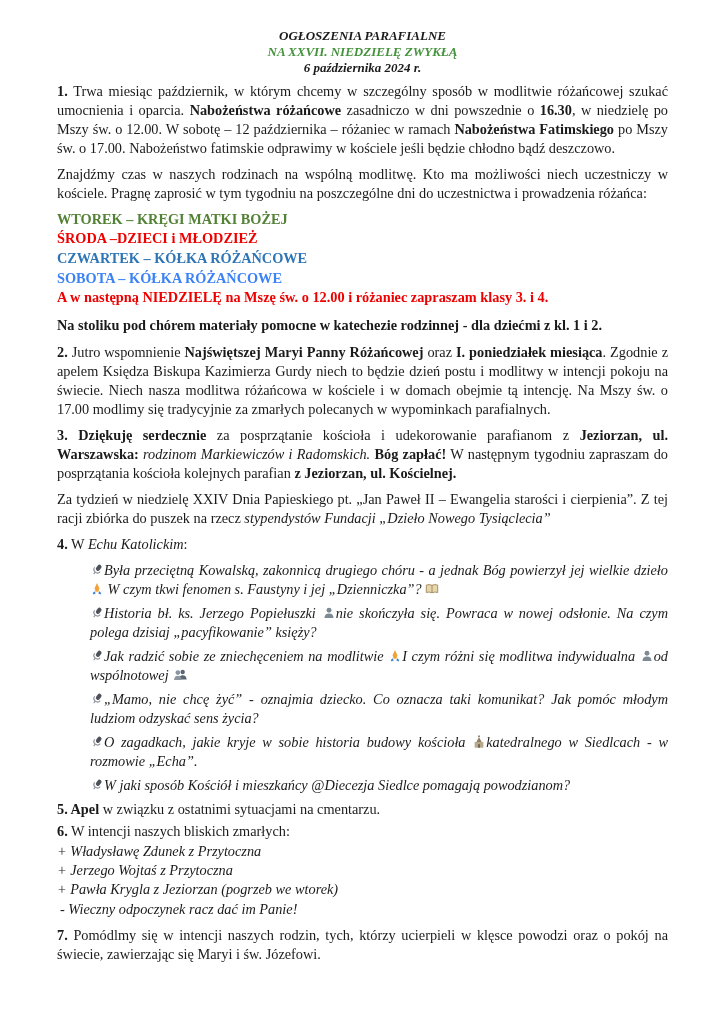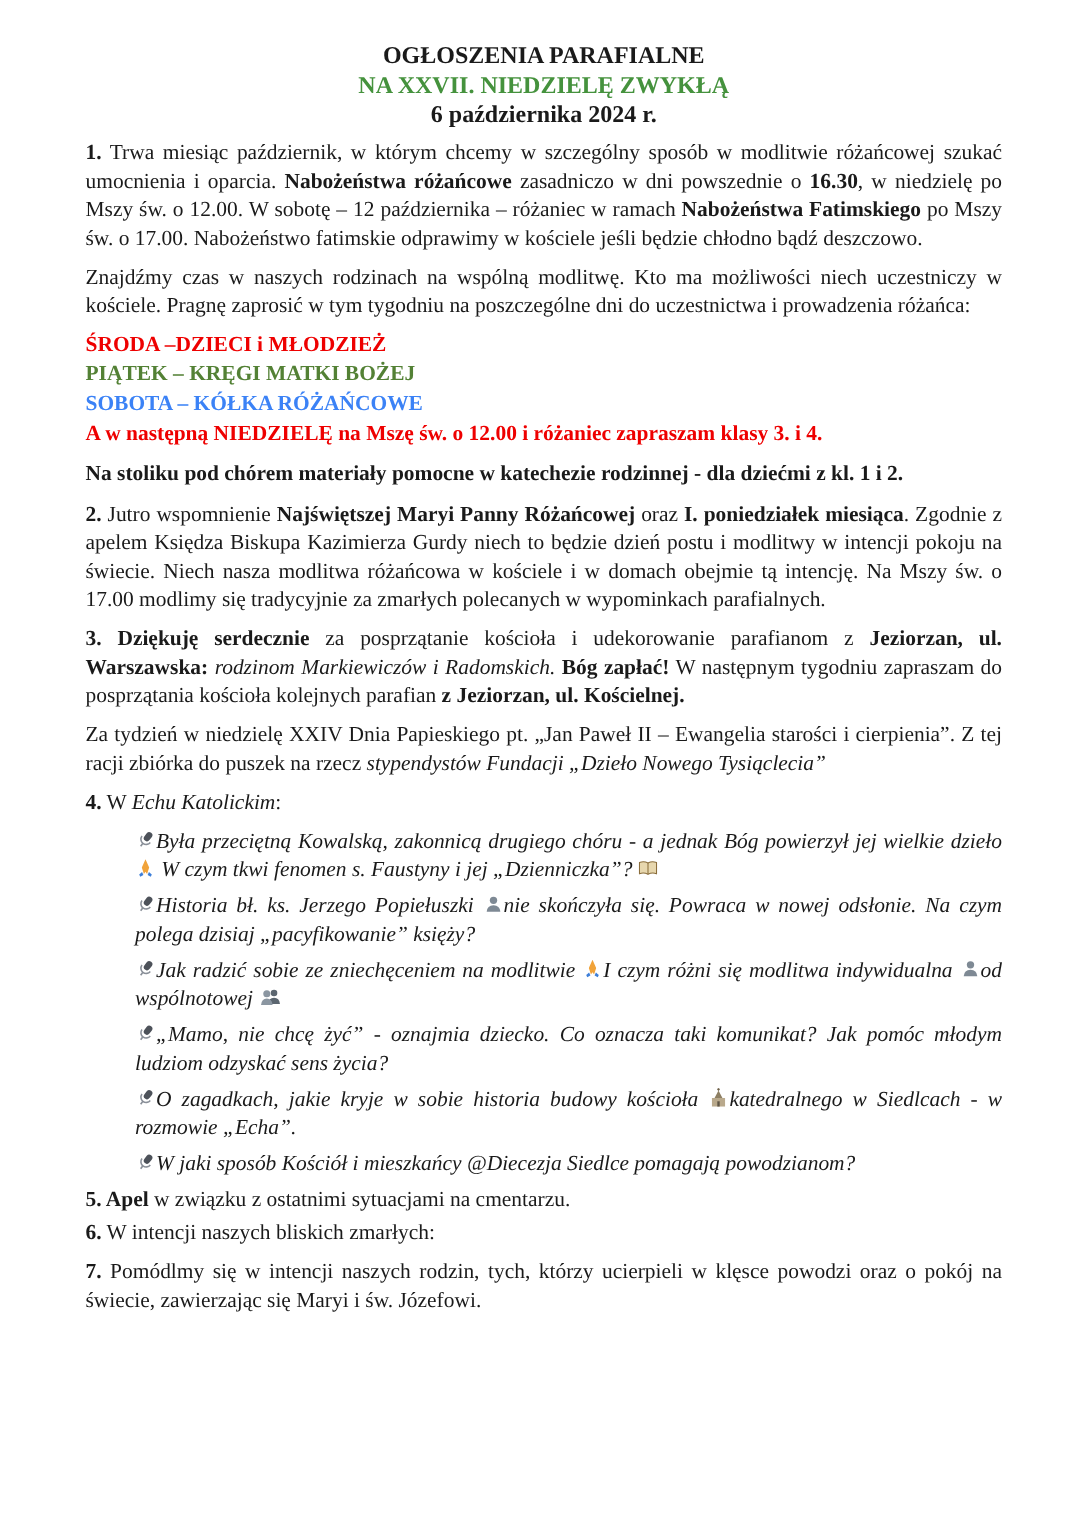--- a/index.html
+++ b/index.html
@@ -4,21 +4,21 @@
 <style>
   html,body{margin:0;padding:0;background:#ffffff;}
   .page{
     width:724px;min-height:1024px;box-sizing:border-box;
     background:#ffffff;color:#1a1a1a;
     padding:28px 56px 10px 57px;
     font-family:"Liberation Serif","DejaVu Serif",serif;
     font-size:14.3px;line-height:1.33;
   }
   .center{text-align:center;}
-  .hdr{font-weight:bold;font-size:16px;line-height:1.22;}
+  .hdr{font-weight:bold;font-size:13px;line-height:1.22;font-style:italic;}
   .para{margin:0 0 7px 0;text-align:justify;font-family:Liberation Serif, serif;}
   .b{font-weight:bold;}
   .i{font-style:italic;}
   .days{margin:1px 0 8px 0;}
   .day{font-weight:bold;line-height:1.38;}
   .note{font-weight:bold;margin:0 0 8px 0;}
   .echo{margin:0 0 4px 0;font-style:italic;}
   .echo p{margin:0 0 5px 0;padding-left:33px;text-align:justify;}
   .memorial div{font-style:italic;line-height:1.34;}
   .ic{display:inline-block;width:14px;height:14px;vertical-align:-2px;}
@@ -34,22 +34,23 @@
     <div class="hdr center">OGŁOSZENIA PARAFIALNE</div>
     <div class="hdr center" style="color:#45923D">NA XXVII. NIEDZIELĘ ZWYKŁĄ</div>
     <div class="hdr center">6 października 2024 r.</div>
   </div>
 
   <p class="para"><span class="b">1.</span><span> Trwa miesiąc październik, w którym chcemy w szczególny sposób w modlitwie różańcowej szukać umocnienia i oparcia. </span><span class="b">Nabożeństwa różańcowe</span><span> zasadniczo w dni powszednie o </span><span class="b">16.30</span><span>, w niedzielę po Mszy św. o 12.00. W sobotę – 12 października – różaniec w ramach </span><span class="b">Nabożeństwa Fatimskiego</span><span> po Mszy św. o 17.00. Nabożeństwo fatimskie odprawimy w kościele jeśli będzie chłodno bądź deszczowo.</span></p>
 
   <p class="para">Znajdźmy czas w naszych rodzinach na wspólną modlitwę. Kto ma możliwości niech uczestniczy w kościele. Pragnę zaprosić w tym tygodniu na poszczególne dni do uczestnictwa i prowadzenia różańca:</p>
 
   <div class="days">
+    <div class="day" style="color:#538135">WTOREK – KRĘGI MATKI BOŻEJ</div>
     <div class="day" style="color:#EE0000">ŚRODA –DZIECI i MŁODZIEŻ</div>
-    <div class="day" style="color:#538135">PIĄTEK – KRĘGI MATKI BOŻEJ</div>
+    <div class="day" style="color:#2E75B6">CZWARTEK – KÓŁKA RÓŻAŃCOWE</div>
     <div class="day" style="color:#3b82f6">SOBOTA – KÓŁKA RÓŻAŃCOWE</div>
     <div class="day" style="color:#EE0000">A w następną NIEDZIELĘ na Mszę św. o 12.00 i różaniec zapraszam klasy 3. i 4.</div>
   </div>
 
   <div class="note">Na stoliku pod chórem materiały pomocne w katechezie rodzinnej - dla dziećmi z kl. 1 i 2.</div>
 
   <p class="para"><span class="b">2.</span><span> Jutro wspomnienie </span><span class="b">Najświętszej Maryi Panny Różańcowej</span><span> oraz </span><span class="b">I. poniedziałek miesiąca</span><span>. Zgodnie z apelem Księdza Biskupa Kazimierza Gurdy niech to będzie dzień postu i modlitwy w intencji pokoju na świecie. Niech nasza modlitwa różańcowa w kościele i w domach obejmie tą intencję. Na Mszy św. o 17.00 modlimy się tradycyjnie za zmarłych polecanych w wypominkach parafialnych.</span></p>
 
   <p class="para"><span class="b">3. Dziękuję serdecznie</span><span> za posprzątanie kościoła i udekorowanie parafianom z </span><span class="b">Jeziorzan, ul. Warszawska:</span><span class="i"> rodzinom Markiewiczów i Radomskich. </span><span class="b">Bóg zapłać!</span><span> W następnym tygodniu zapraszam do posprzątania kościoła kolejnych parafian </span><span class="b">z Jeziorzan, ul. Kościelnej.</span></p>
 
@@ -135,16 +136,22 @@
             <line x1="8" y1="11.2" x2="8" y2="14" stroke="#8a9099" stroke-width="1.3"></line>
           </g>
         </svg><span>W jaki sposób Kościół i mieszkańcy @Diecezja Siedlce pomagają powodzianom?</span></p>
 
   </div>
 
   <p class="para" style="margin-bottom:3px"><span class="b">5. Apel</span><span> w związku z ostatnimi sytuacjami na cmentarzu.</span></p>
 
   <p class="para" style="margin-bottom:1px"><span class="b">6.</span><span> W intencji naszych bliskich zmarłych:</span></p>
 
+  <div class="memorial">
+    <div>+ Władysławę Zdunek z Przytoczna</div>
+    <div>+ Jerzego Wojtaś z Przytoczna</div>
+    <div>+ Pawła Krygla z Jeziorzan (pogrzeb we wtorek)</div>
+    <div style="padding-left:3px">- Wieczny odpoczynek racz dać im Panie!</div>
+  </div>
 
   <p class="para" style="margin-top:7px"><span class="b">7.</span><span> Pomódlmy się w intencji naszych rodzin, tych, którzy ucierpieli w klęsce powodzi oraz o pokój na świecie, zawierzając się Maryi i św. Józefowi.</span></p>
 
 </div>
 
 </body></html>

